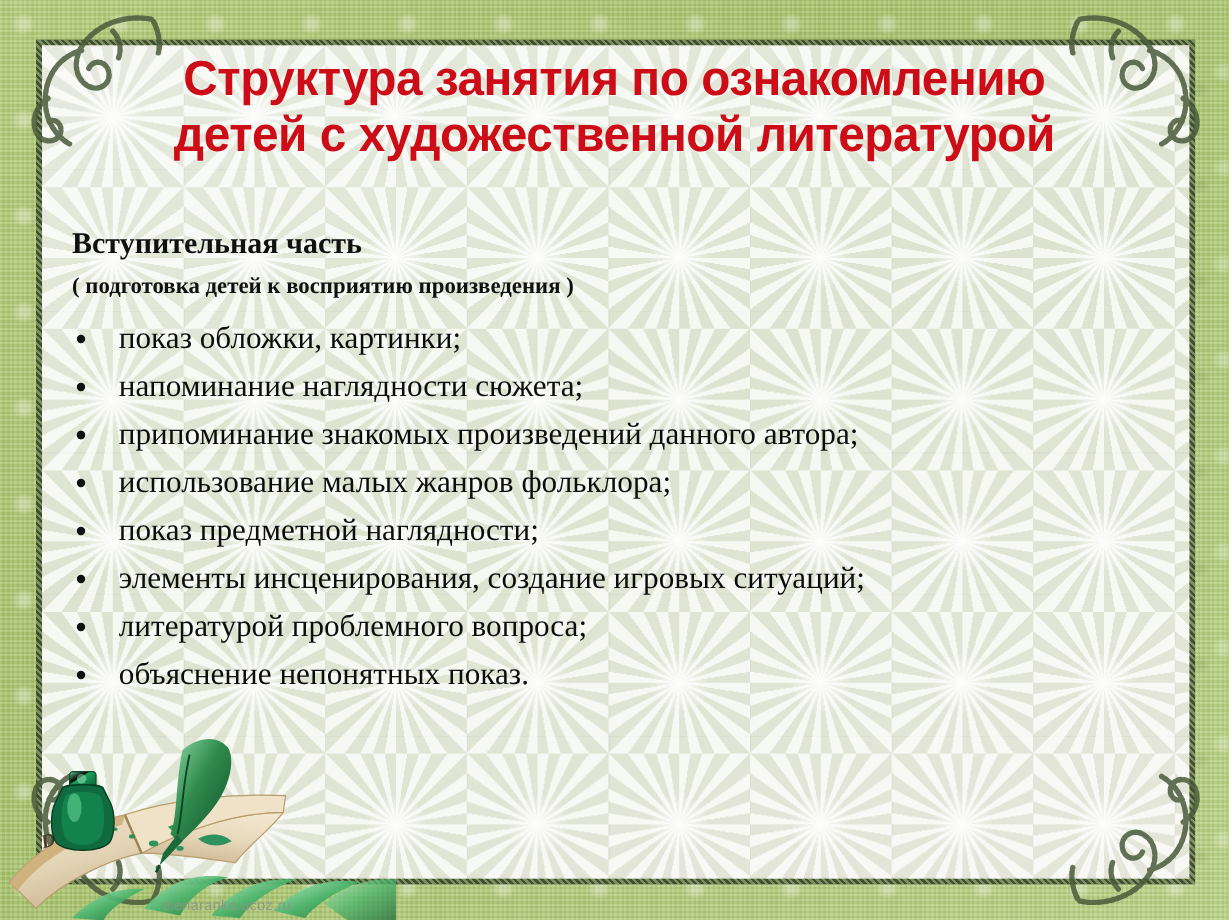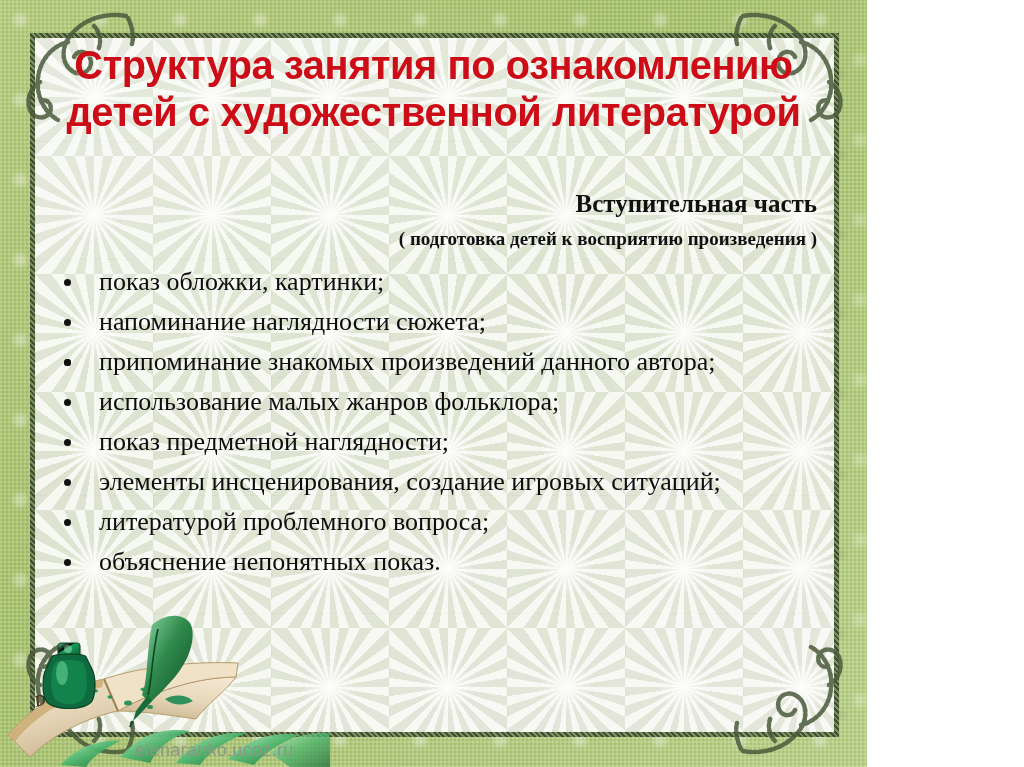--- a/index.html
+++ b/index.html
@@ -3,21 +3,21 @@
 <meta charset="utf-8">
 <title>Структура занятия</title>
 <style>
   html, body {
     margin: 0;
     padding: 0;
     background: #ffffff;
   }
   #slide {
     position: relative;
-    width: 867px;
+    width: 1024px;
     height: 767px;
     overflow: hidden;
     font-family: "Liberation Serif", serif;
     
     background-color: #a7c46a;
     background-image:
       
       radial-gradient(ellipse at 50% 50%, rgba(255,255,255,0.35) 0%, rgba(255,255,255,0) 70%),
       repeating-linear-gradient(0deg, rgba(255,255,255,0.10) 0px, rgba(255,255,255,0.10) 2px, rgba(0,0,0,0.03) 2px, rgba(0,0,0,0.03) 4px),
       repeating-linear-gradient(90deg, rgba(255,255,255,0.10) 0px, rgba(255,255,255,0.10) 2px, rgba(0,0,0,0.03) 2px, rgba(0,0,0,0.03) 4px),
@@ -140,21 +140,21 @@
     text-shadow: 0 1px 0 rgba(255,255,255,0.5);
   }
   .title-line { display: block; white-space: nowrap; }
 
   
   .subtitle {
     position: absolute;
     left: 60px;
     right: 50px;
     top: 186px;
-    text-align: right;
+    text-align: left;
     font-family: "Liberation Serif", serif;
     font-weight: bold;
     font-size: 25px;
     line-height: 35px;
     color: #101010;
     z-index: 6;
   }
   .subtitle-line { display: block; white-space: nowrap; }
   .subtitle-line.l2 { font-size: 19px; }
 
@@ -198,21 +198,21 @@
     z-index: 5;
     pointer-events: none;
   }
 
   
   .watermark {
     position: absolute;
     left: 135px;
     bottom: 6px;
     font-family: "Liberation Sans", sans-serif;
-    font-size: 18px;
+    font-size: 12px;
     color: #8f9488;
     letter-spacing: 0.3px;
     z-index: 8;
     opacity: 0.95;
   }
 </style>
 </head>
 <body>
 
 <div id="slide">

